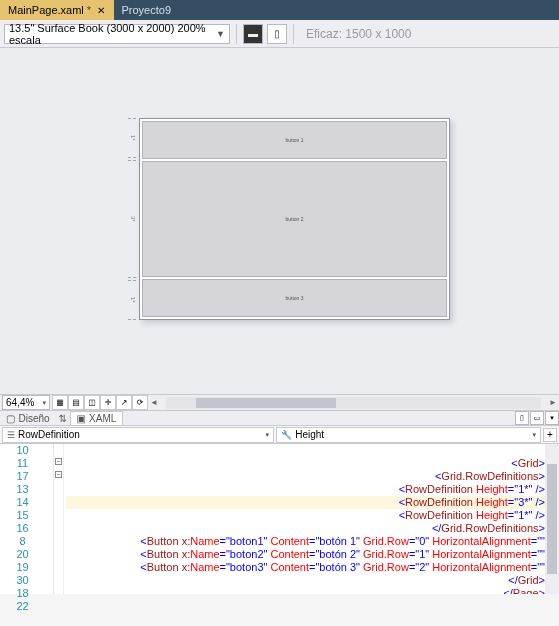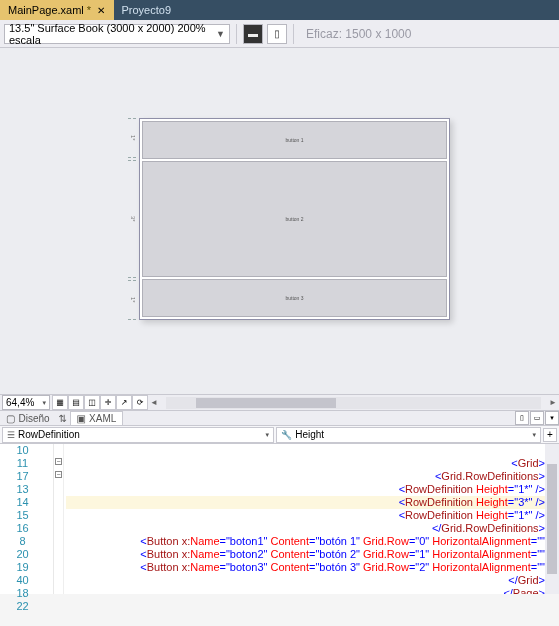--- a/index.html
+++ b/index.html
@@ -180,21 +180,21 @@
       <div>10</div>
       <div>11</div>
       <div>17</div>
       <div>13</div>
       <div>14</div>
       <div>15</div>
       <div>16</div>
       <div>8</div>
       <div>20</div>
       <div>19</div>
-      <div>40</div>
+      <div>30</div>
       <div>18</div>
       <div>22</div>
     </div>
   <div class="indent-bar"></div>
   <div class="outline">
     <div class="box" style="top:14px">−</div>
     <div class="box" style="top:27px">−</div>
   </div>
   <div class="code" id="code"><div>        </div><div>        <span class="c-blue">&lt;</span><span class="c-brown">Grid</span><span class="c-blue">&gt;</span></div><div>            <span class="c-blue">&lt;</span><span class="c-brown">Grid.RowDefinitions</span><span class="c-blue">&gt;</span></div><div>                <span class="c-blue">&lt;</span><span class="c-brown">RowDefinition</span> <span class="c-red">Height</span><span class="c-blue">=</span><span class="c-blue">"1*"</span> <span class="c-blue">/&gt;</span></div><div class="hl-line">                <span class="c-blue">&lt;</span><span class="c-brown">RowDefinition</span> <span class="c-red">Height</span><span class="c-blue">=</span><span class="c-blue">"3*"</span> <span class="c-blue">/&gt;</span></div><div>                <span class="c-blue">&lt;</span><span class="c-brown">RowDefinition</span> <span class="c-red">Height</span><span class="c-blue">=</span><span class="c-blue">"1*"</span> <span class="c-blue">/&gt;</span></div><div>            <span class="c-blue">&lt;/</span><span class="c-brown">Grid.RowDefinitions</span><span class="c-blue">&gt;</span></div><div>            <span class="c-blue">&lt;</span><span class="c-brown">Button</span> <span class="c-brown">x:</span><span class="c-red">Name</span><span class="c-blue">="boton1"</span> <span class="c-red">Content</span><span class="c-blue">=</span><span class="c-blue">"botón 1"</span> <span class="c-red">Grid.Row</span><span class="c-blue">=</span><span class="c-blue">"0"</span> <span class="c-red">HorizontalAlignment</span><span class="c-blue">=</span><span class="c-blue">""</span></div><div>            <span class="c-blue">&lt;</span><span class="c-brown">Button</span> <span class="c-brown">x:</span><span class="c-red">Name</span><span class="c-blue">="boton2"</span> <span class="c-red">Content</span><span class="c-blue">=</span><span class="c-blue">"botón 2"</span> <span class="c-red">Grid.Row</span><span class="c-blue">=</span><span class="c-blue">"1"</span> <span class="c-red">HorizontalAlignment</span><span class="c-blue">=</span><span class="c-blue">""</span></div><div>            <span class="c-blue">&lt;</span><span class="c-brown">Button</span> <span class="c-brown">x:</span><span class="c-red">Name</span><span class="c-blue">="boton3"</span> <span class="c-red">Content</span><span class="c-blue">=</span><span class="c-blue">"botón 3"</span> <span class="c-red">Grid.Row</span><span class="c-blue">=</span><span class="c-blue">"2"</span> <span class="c-red">HorizontalAlignment</span><span class="c-blue">=</span><span class="c-blue">""</span></div><div>        <span class="c-blue">&lt;/</span><span class="c-brown">Grid</span><span class="c-blue">&gt;</span></div><div>    <span class="c-blue">&lt;/</span><span class="c-brown">Page</span><span class="c-blue">&gt;</span></div></div>
   <div class="vscroll">

